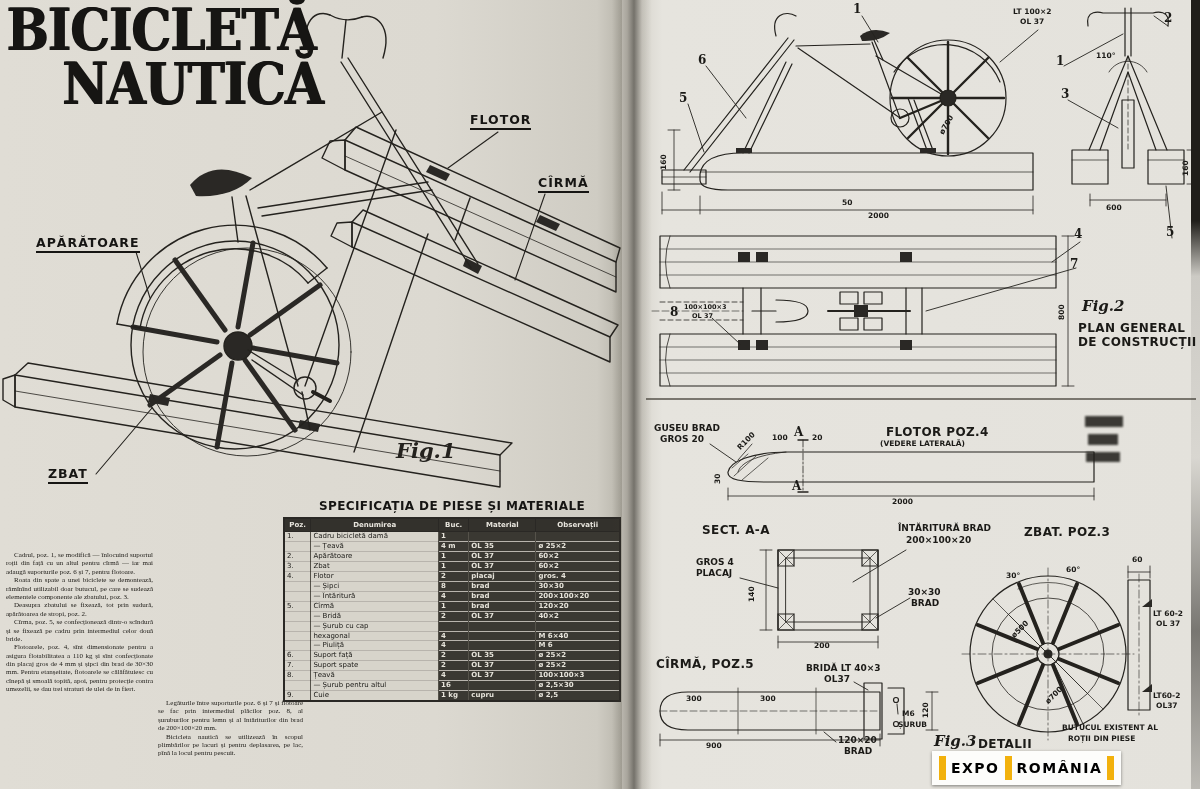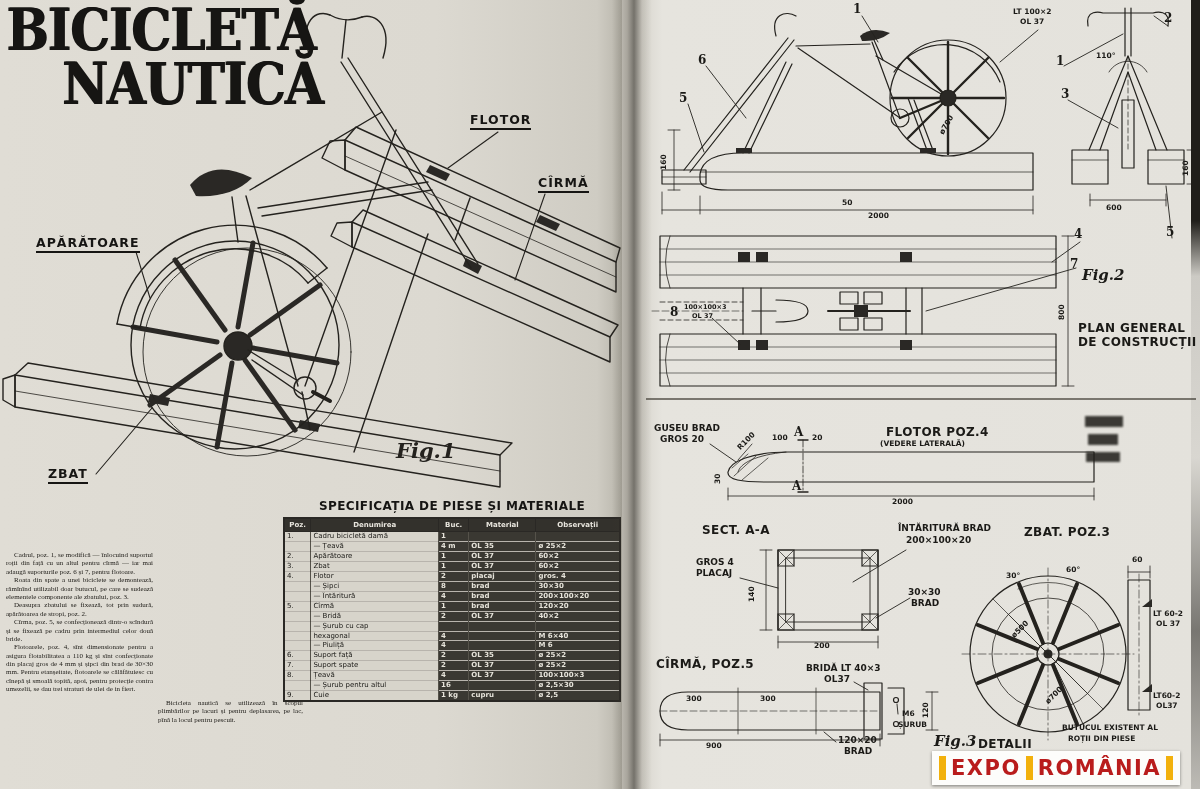--- a/index.html
+++ b/index.html
@@ -51,21 +51,21 @@
   .lbl.fig { font-family:"DejaVu Serif",serif; font-style:italic; font-size:15px; }
   .r90 { transform:rotate(-90deg); transform-origin:0 0; }
   .r45 { transform:rotate(-45deg); transform-origin:0 0; }
   .r60 { transform:rotate(-60deg); transform-origin:0 0; }
 
   .smudge { position:absolute; background:#1e1c18; filter:blur(1px); opacity:.85; z-index:2; }
 
   .watermark { position:absolute; left:292px; top:751px; height:34px; background:#fdfdfb; z-index:10;
                display:flex; align-items:center; gap:5px; padding:0 7px; box-shadow:0 1px 3px rgba(0,0,0,.45); }
   .wbar { width:7px; height:24px; background:#f2b10c; }
-  .wtext { font-size:21px; font-weight:bold; letter-spacing:1.5px; color:#b91c1c; }
+  .wtext { font-size:14px; font-weight:bold; letter-spacing:1.5px; color:#000000; }
 </style>
 </head>
 <body>
 
 <div class="spread">
 
   <div class="page page-left">
 
     <div class="title">
       <span class="t1">BICICLETĂ</span>
@@ -291,20 +291,21 @@
     </div>
 
     <div class="bodycol col1">
         <p>Cadrul, poz. 1, se modifică — înlocuind suportul roții din față cu un altul pentru cîrmă — iar mai adaugă suporturile poz. 6 și 7, pentru flotoare.</p>
         <p>Roata din spate a unei biciclete se demontează, rămînînd utilizabil doar butucul, pe care se sudează elementele componente ale zbatului, poz. 3.</p>
         <p>Deasupra zbatului se fixează, tot prin sudură, apărătoarea de stropi, poz. 2.</p>
         <p>Cîrma, poz. 5, se confecționează dintr-o scîndură și se fixează pe cadru prin intermediul celor două bride.</p>
         <p>Flotoarele, poz. 4, sînt dimensionate pentru a asigura flotabilitatea a 110 kg și sînt confecționate din placaj gros de 4 mm și șipci din brad de 30×30 mm. Pentru etanșeitate, flotoarele se călăfătuiesc cu cînepă și smoală topită, apoi, pentru protecție contra umezelii, se dau trei straturi de ulei de in fiert.</p>
       </div>
     <div class="bodycol col2">
+        <p>Legăturile între suporturile poz. 6 și 7 și flotoare se fac prin intermediul plăcilor poz. 8, al șuruburilor pentru lemn și al întăriturilor din brad de 200×100×20 mm.</p>
         <p>Bicicleta nautică se utilizează în scopul plimbărilor pe lacuri și pentru deplasarea, pe lac, pînă la locul pentru pescuit.</p>
       </div>
   </div>
 
   <div class="page page-right">
 
     <div class="fig2">
       <svg width="552" height="398" viewBox="0 0 552 398">
         <g stroke="#24221e" stroke-width="1.2" fill="none" stroke-linecap="round" stroke-linejoin="round">
           <g>
@@ -417,21 +418,21 @@
       <div class="lbl sm" style="left:194px;top:199px">50</div>
       <div class="lbl sm" style="left:220px;top:212px">2000</div>
       <div class="lbl sm" style="left:458px;top:204px">600</div>
       <div class="lbl num" style="left:426px;top:228px">4</div>
       <div class="lbl num" style="left:518px;top:226px">5</div>
       <div class="lbl num" style="left:422px;top:258px">7</div>
       <div class="lbl num" style="left:22px;top:306px">8</div>
       <div class="lbl xs" style="left:36px;top:304px">100×100×3</div>
       <div class="lbl xs" style="left:44px;top:313px">OL 37</div>
       <div class="lbl sm r90" style="left:410px;top:320px">800</div>
-      <div class="lbl fig" style="left:434px;top:268px">Fig.2</div>
+      <div class="lbl fig" style="left:434px;top:299px">Fig.2</div>
       <div class="lbl big" style="left:430px;top:322px">PLAN GENERAL</div>
       <div class="lbl big" style="left:430px;top:336px">DE CONSTRUCȚII</div>
     </div>
 
     <div class="divider"></div>
 
     <div class="fig3">
       <svg width="552" height="387" viewBox="0 0 552 387">
         <g stroke="#24221e" stroke-width="1.2" fill="none" stroke-linecap="round" stroke-linejoin="round">
           <g>

